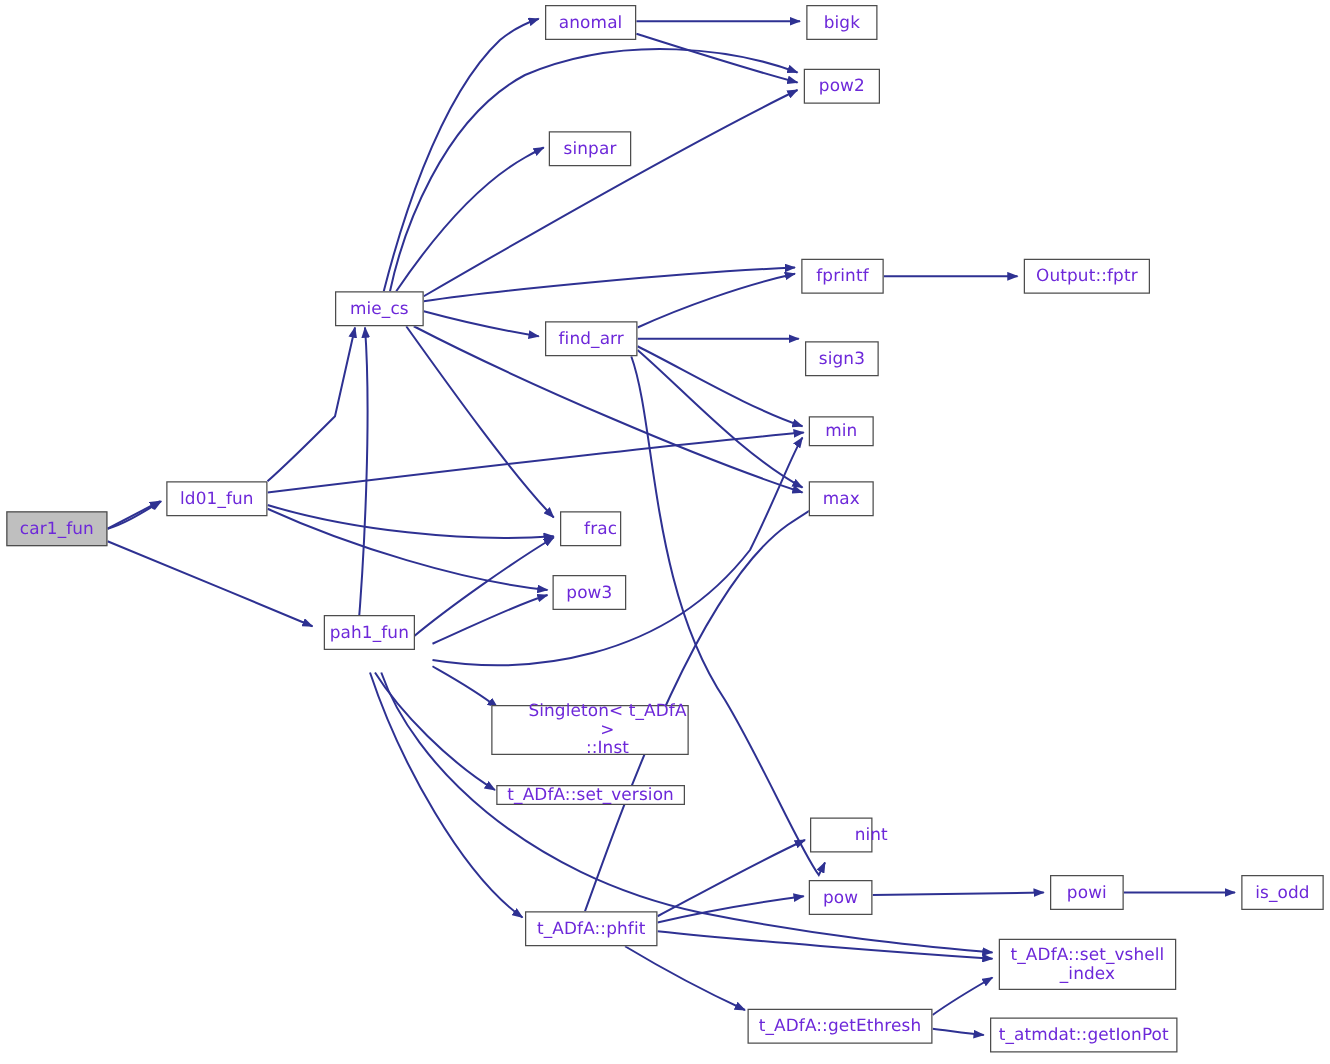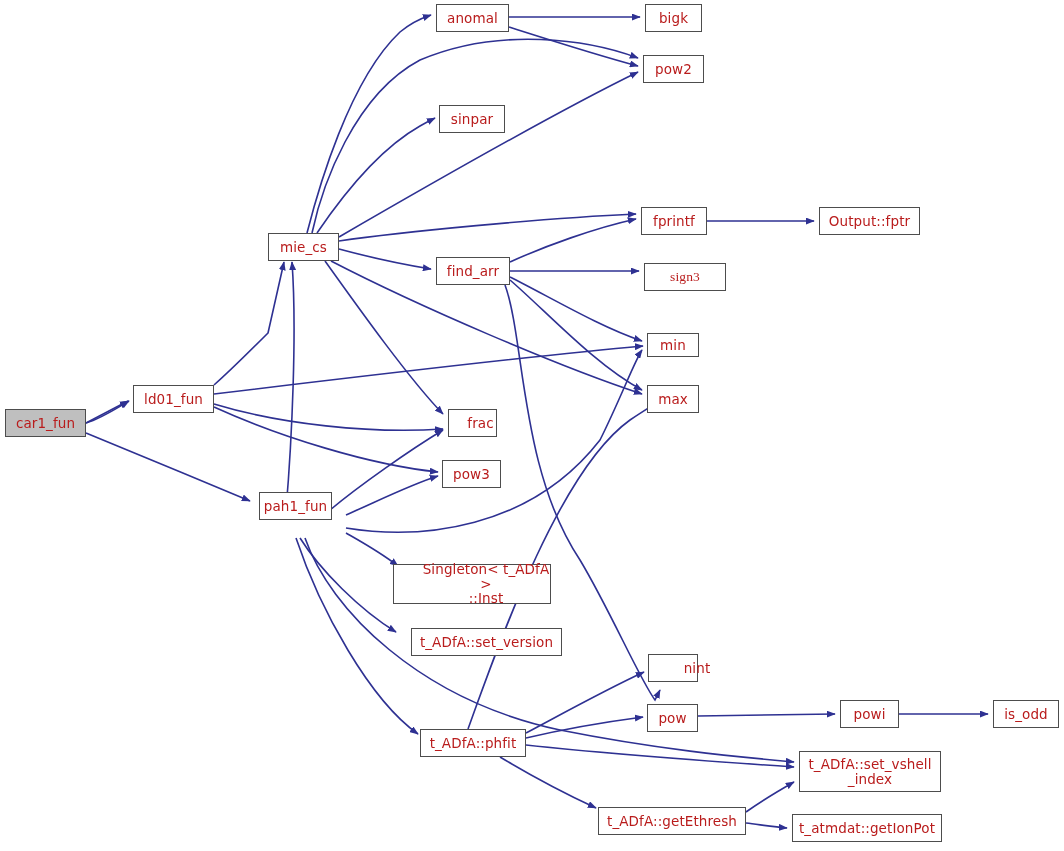--- a/index.html
+++ b/index.html
@@ -1,21 +1,21 @@
 <!DOCTYPE html>
 <html><head>
 <meta charset="utf-8">
 <style>
   html,body{margin:0;padding:0;background:#ffffff;}
   body{font-family:"DejaVu Sans","Liberation Sans",sans-serif;}
   #graph{position:relative;width:1064px;height:851px;background:#fff;overflow:hidden;}
   #edges{position:absolute;left:0;top:0;width:1064px;height:851px;}
   .node{position:absolute;box-sizing:border-box;border:1px solid #4d4d4d;
         background:#ffffff;display:flex;align-items:center;justify-content:center;
-        text-align:center;color:#b91c1c;font-size:13.5px;line-height:1.08;
+        text-align:center;color:#6d28d9;font-size:13.5px;line-height:1.08;
         letter-spacing:0.1px;white-space:pre-line;}
   .node.root{background:#bfbfbf;}
 </style>
 </head>
 <body>
 
 <div id="graph">
   <svg id="edges" viewBox="0 0 1064 851" xmlns="http://www.w3.org/2000/svg">
     <defs>
       <marker id="ah" markerWidth="9" markerHeight="7" refX="8.2" refY="3.5" orient="auto" markerUnits="userSpaceOnUse">
@@ -70,26 +70,26 @@
       <div class="node" style="left: 133px; top: 385px; width: 81px; height: 28px;">ld01_fun</div>
       <div class="node" style="left: 268px; top: 233px; width: 71px; height: 28px;">mie_cs</div>
       <div class="node" style="left: 259px; top: 492px; width: 73px; height: 28px;">pah1_fun</div>
       <div class="node" style="left: 436px; top: 4px; width: 73px; height: 28px;">anomal</div>
       <div class="node" style="left: 439px; top: 105px; width: 66px; height: 28px;">sinpar</div>
       <div class="node" style="left: 436px; top: 257px; width: 74px; height: 28px;">find_arr</div>
       <div class="node" style="left: 448px; top: 409px; width: 49px; height: 28px; padding-left: 16px;">frac</div>
       <div class="node" style="left: 442px; top: 460px; width: 59px; height: 28px;">pow3</div>
       <div class="node" style="left: 393px; top: 564px; width: 158px; height: 40px; padding-left: 28px;">Singleton&lt; t_ADfA &gt;
 ::Inst</div>
-      <div class="node" style="left: 411px; top: 628px; width: 151px; height: 28px;">t_ADfA::set_version</div>
+      <div class="node" style="left: 397px; top: 628px; width: 151px; height: 16px;">t_ADfA::set_version</div>
       <div class="node" style="left: 420px; top: 729px; width: 106px; height: 28px;">t_ADfA::phfit</div>
       <div class="node" style="left: 645px; top: 4px; width: 57px; height: 28px;">bigk</div>
       <div class="node" style="left: 643px; top: 55px; width: 61px; height: 28px;">pow2</div>
       <div class="node" style="left: 641px; top: 207px; width: 66px; height: 28px;">fprintf</div>
-      <div class="node" style="left: 644px; top: 263px; width: 82px; height: 28px; font-family: Liberation Serif, serif;">sign3</div>
+      <div class="node" style="left: 644px; top: 273px; width: 59px; height: 28px;">sign3</div>
       <div class="node" style="left: 647px; top: 333px; width: 52px; height: 24px;">min</div>
       <div class="node" style="left: 647px; top: 385px; width: 52px; height: 28px;">max</div>
       <div class="node" style="left: 648px; top: 654px; width: 50px; height: 28px; padding-left: 48px;">nint</div>
       <div class="node" style="left: 647px; top: 704px; width: 51px; height: 28px;">pow</div>
       <div class="node" style="left: 819px; top: 207px; width: 101px; height: 28px;">Output::fptr</div>
       <div class="node" style="left: 840px; top: 700px; width: 59px; height: 28px;">powi</div>
       <div class="node" style="left: 799px; top: 751px; width: 142px; height: 41px;">t_ADfA::set_vshell
 _index</div>
       <div class="node" style="left: 993px; top: 700px; width: 66px; height: 28px;">is_odd</div>
       <div class="node" style="left: 598px; top: 807px; width: 148px; height: 28px;">t_ADfA::getEthresh</div>

